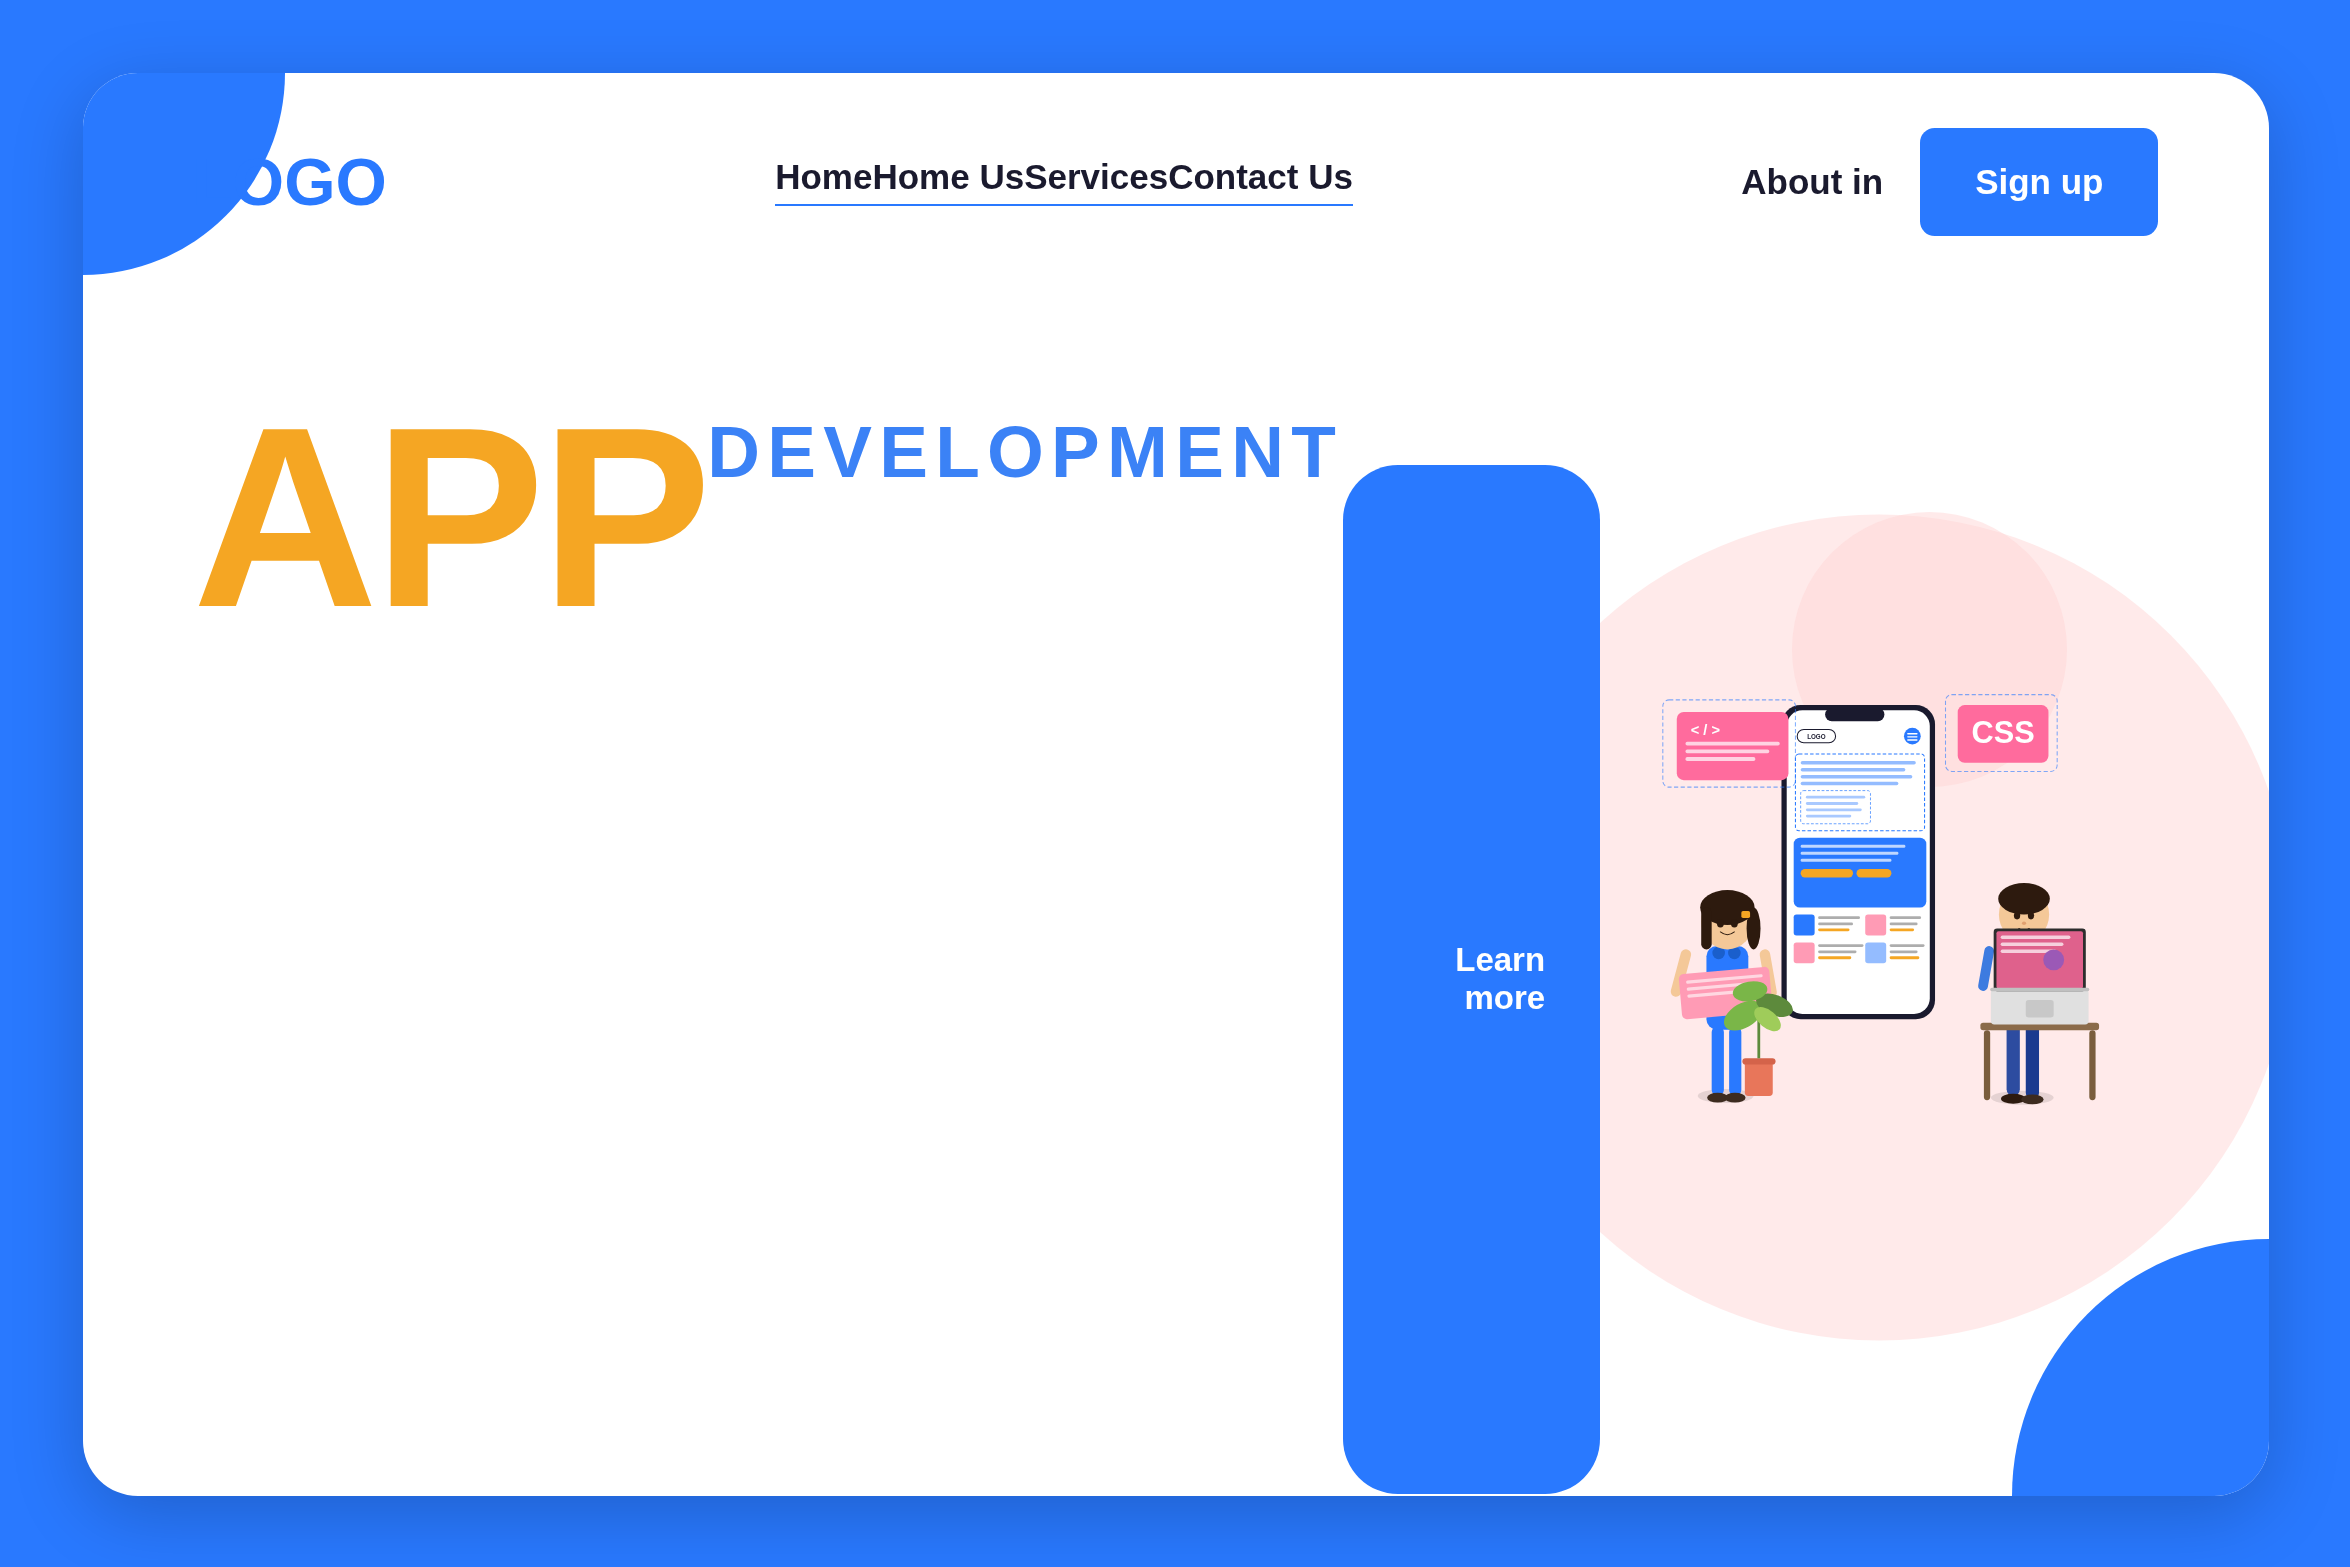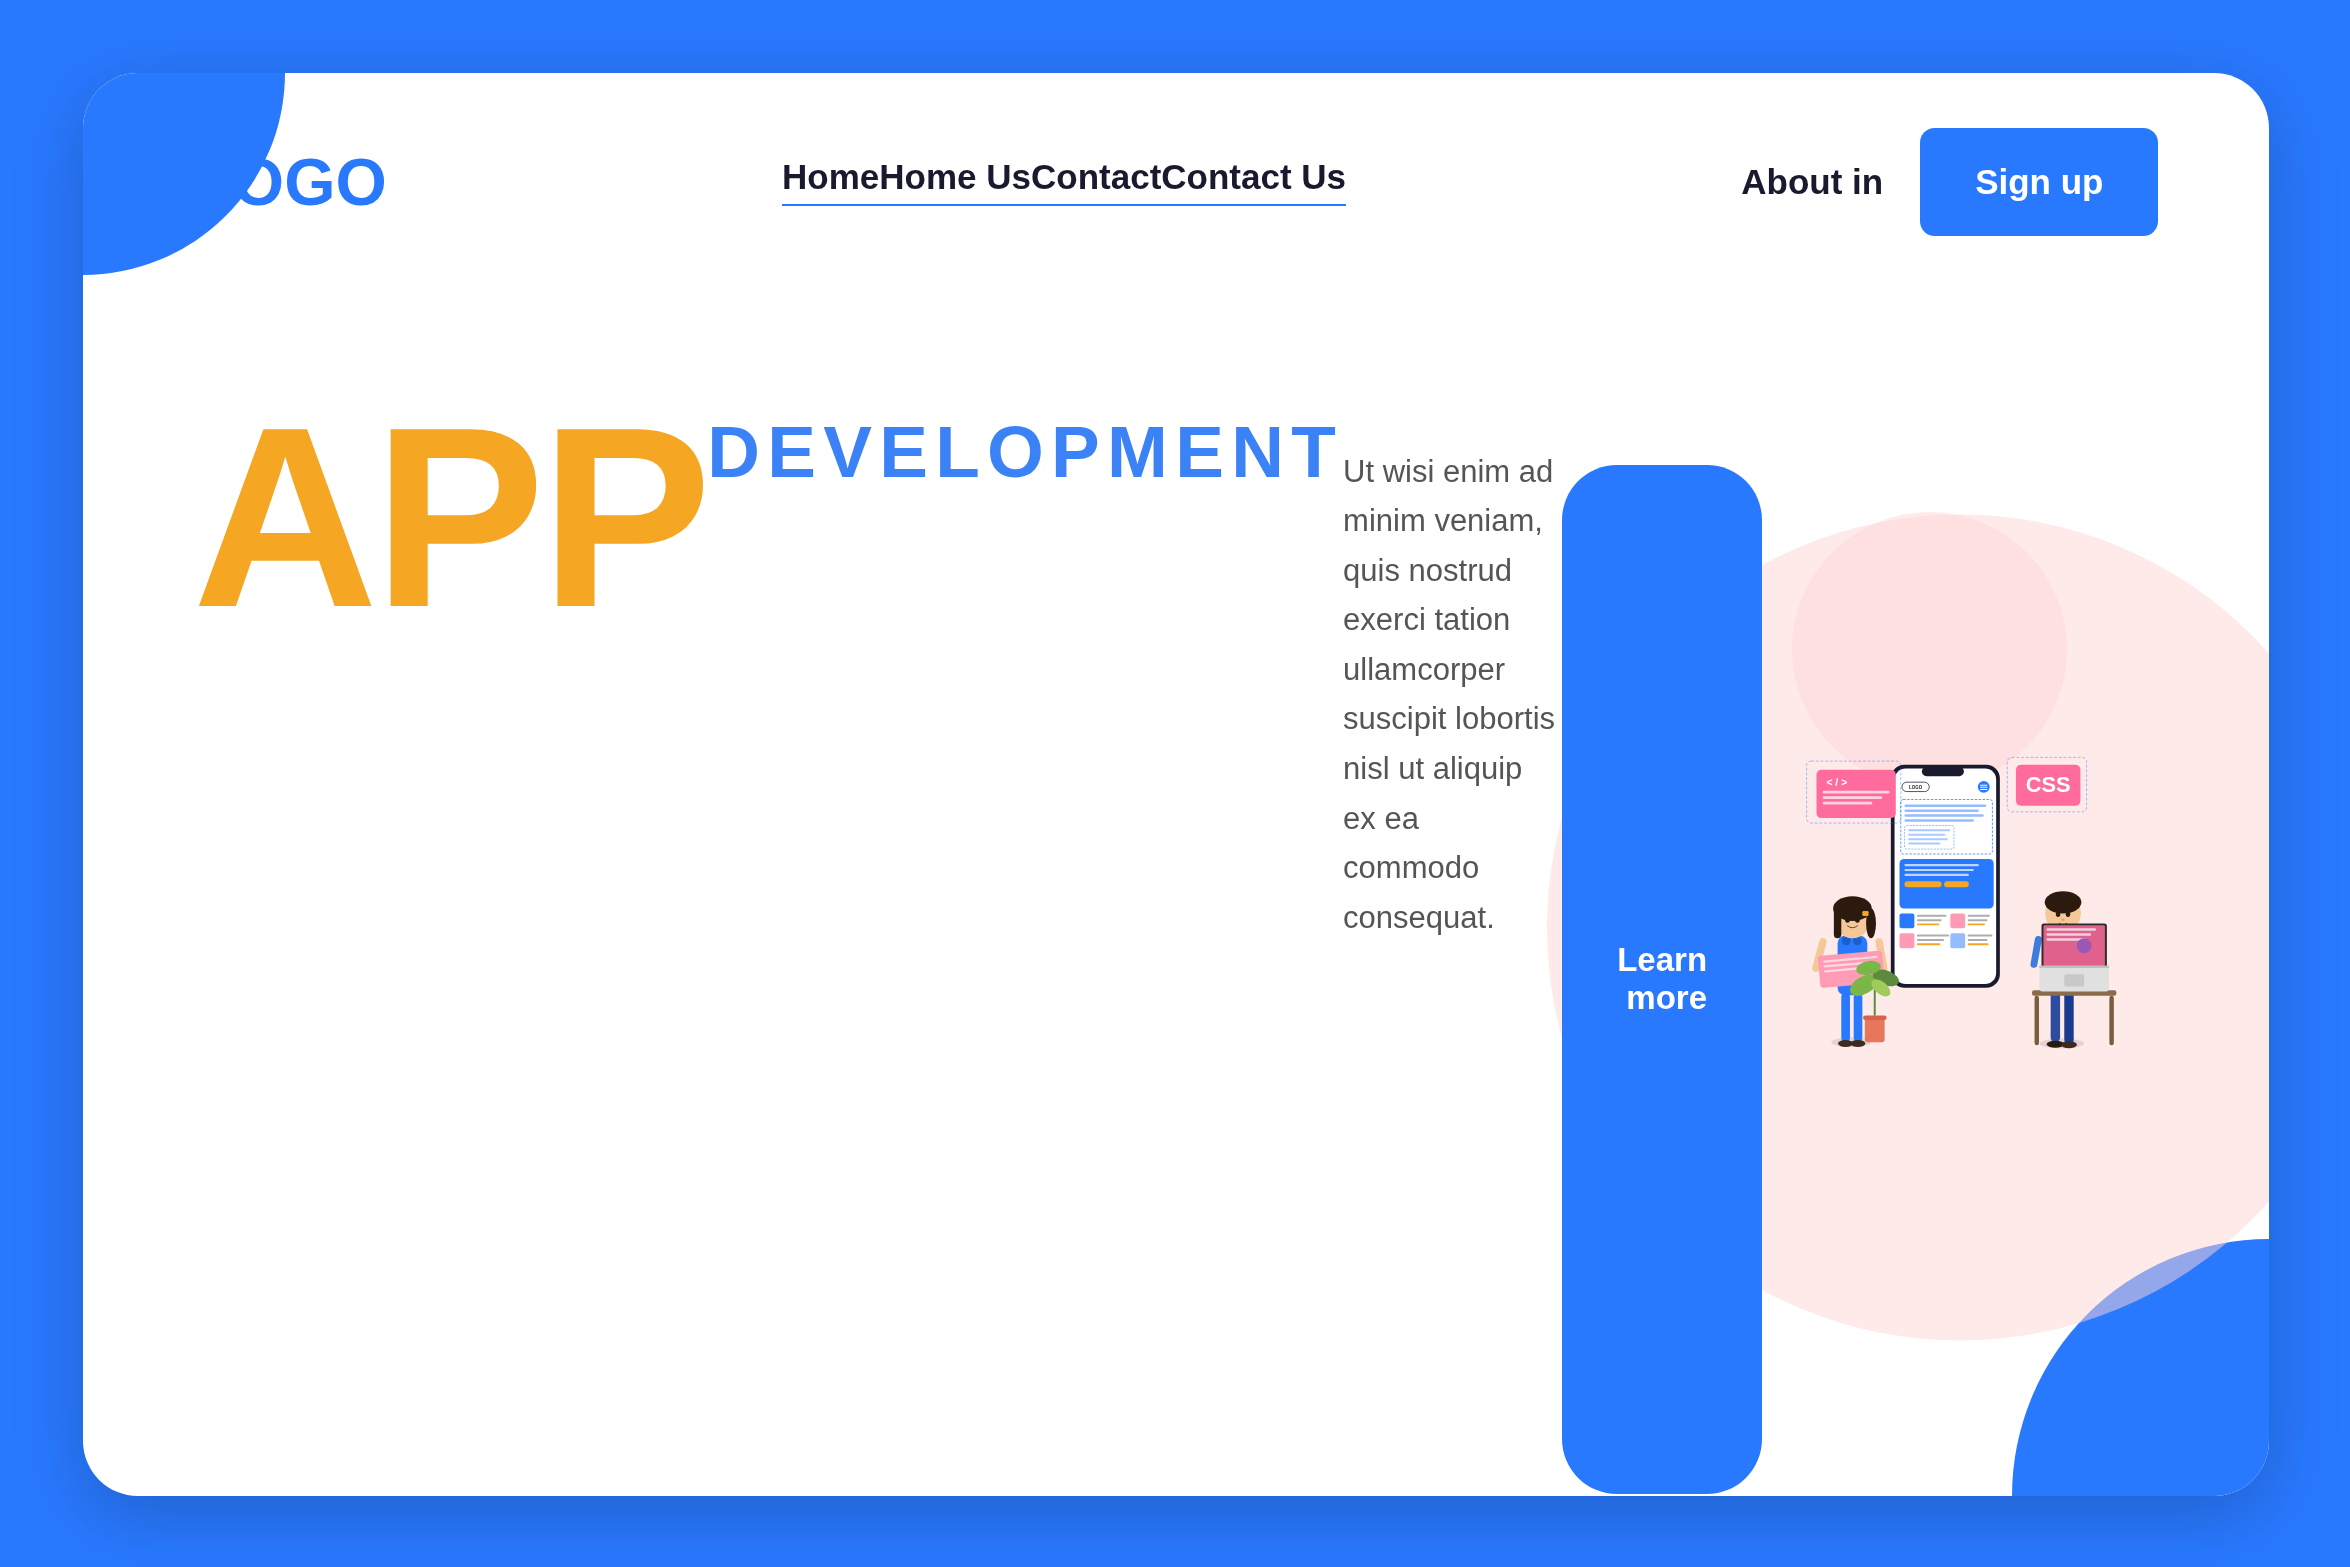--- a/index.html
+++ b/index.html
@@ -212,37 +212,36 @@
   <header class="header">
 
     <div class="logo">
       <span>LOGO</span>
     </div>
 
     <nav class="nav">
       <div class="nav-underline">
         <a href="#">Home</a>
         <a href="#">Home Us</a>
-        <a href="#">Contact</a>
+        <a href="#">Services</a>
         <a href="#">Contact Us</a>
       </div>
     </nav>
 
     <div class="auth-buttons">
       <button class="sign-in">About in</button>
       <button class="sign-up">Sign up</button>
     </div>
   </header>
 
   <div class="main-content">
 
     <div class="left-panel">
       <div class="app-title-main">APP</div>
       <div class="app-title-sub">DEVELOPMENT</div>
-      <p class="app-description">Ut wisi enim ad minim veniam, quis nostrud exerci tation ullamcorper suscipit lobortis nisl ut aliquip ex ea commodo consequat.</p>
       <button class="learn-more-btn">Learn more</button>
     </div>
 
     <div class="right-panel">
 
       <div class="pink-circle-large"></div>
       <div class="pink-circle-small-right"></div>
 
       <svg class="illustration-svg" viewBox="0 0 1600 1300" xmlns="http://www.w3.org/2000/svg">
 

